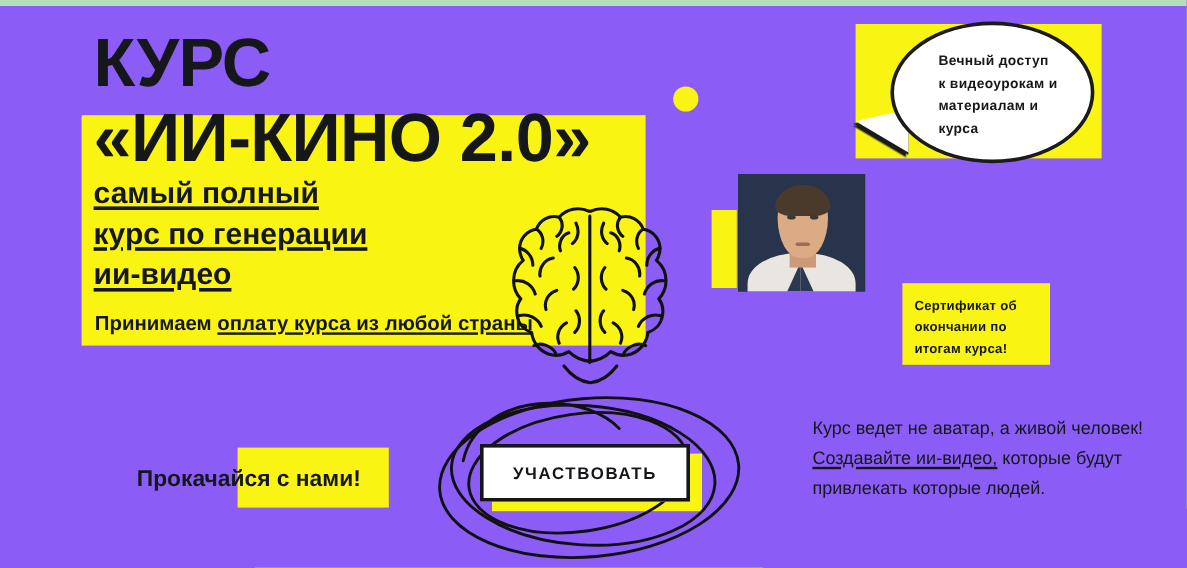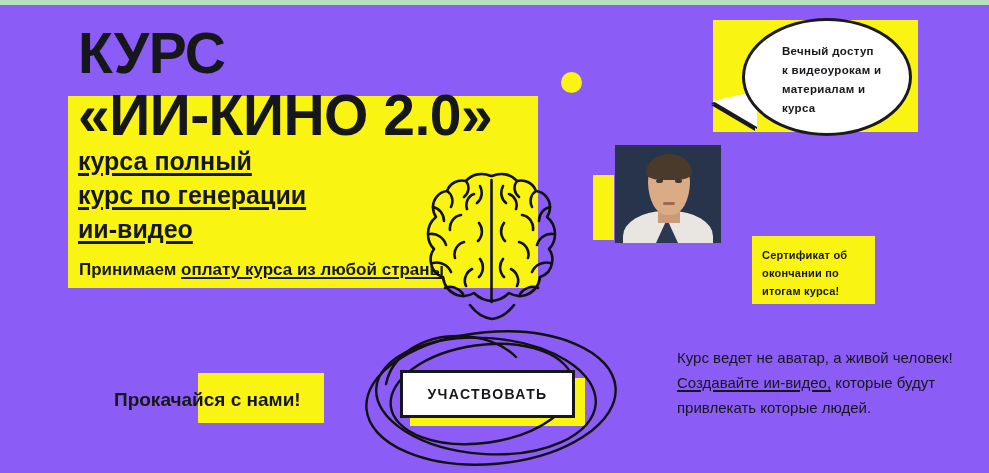--- a/index.html
+++ b/index.html
@@ -317,21 +317,21 @@
   <div class="block-yellow" id="prokachaisya-yellow"></div>
   <div class="block-yellow" id="cta-shadow"></div>
   <div class="yellow-dot"></div>
 
   <div id="headline">
     <span class="line1">КУРС</span>
     <span class="line2">«ИИ-КИНО 2.0»</span>
   </div>
 
   <div id="subhead">
-    <span class="sl"><span>курса полный</span></span>
+    <span class="sl"><span>самый полный</span></span>
     <span class="sl"><span>курс по генерации</span></span>
     <span class="sl"><span>ии-видео</span></span>
   </div>
 
   <div id="payment-note"><span>Принимаем </span><span class="u">оплату курса из любой страны</span></div>
 
   <svg id="brain-illustration" viewBox="0 0 175 155" fill="none">
     <g stroke="#111" stroke-width="2.6" stroke-linecap="round" stroke-linejoin="round" fill="none">
       <path d="M87 6c-9-4-19-2-25 5-8-2-16 2-19 10-8 1-14 8-14 16 0 4 1 7 3 10-5 4-8 10-8 17 0 6 2 11 6 15-3 4-4 9-3 14 1 7 6 12 12 14 1 8 6 15 14 18 6 2 12 1 17-2 5 5 12 8 19 8"></path>
       <path d="M88 6c9-4 19-2 25 5 8-2 16 2 19 10 8 1 14 8 14 16 0 4-1 7-3 10 5 4 8 10 8 17 0 6-2 11-6 15 3 4 4 9 3 14-1 7-6 12-12 14-1 8-6 15-14 18-6 2-12 1-17-2-5 5-12 8-19 8"></path>

